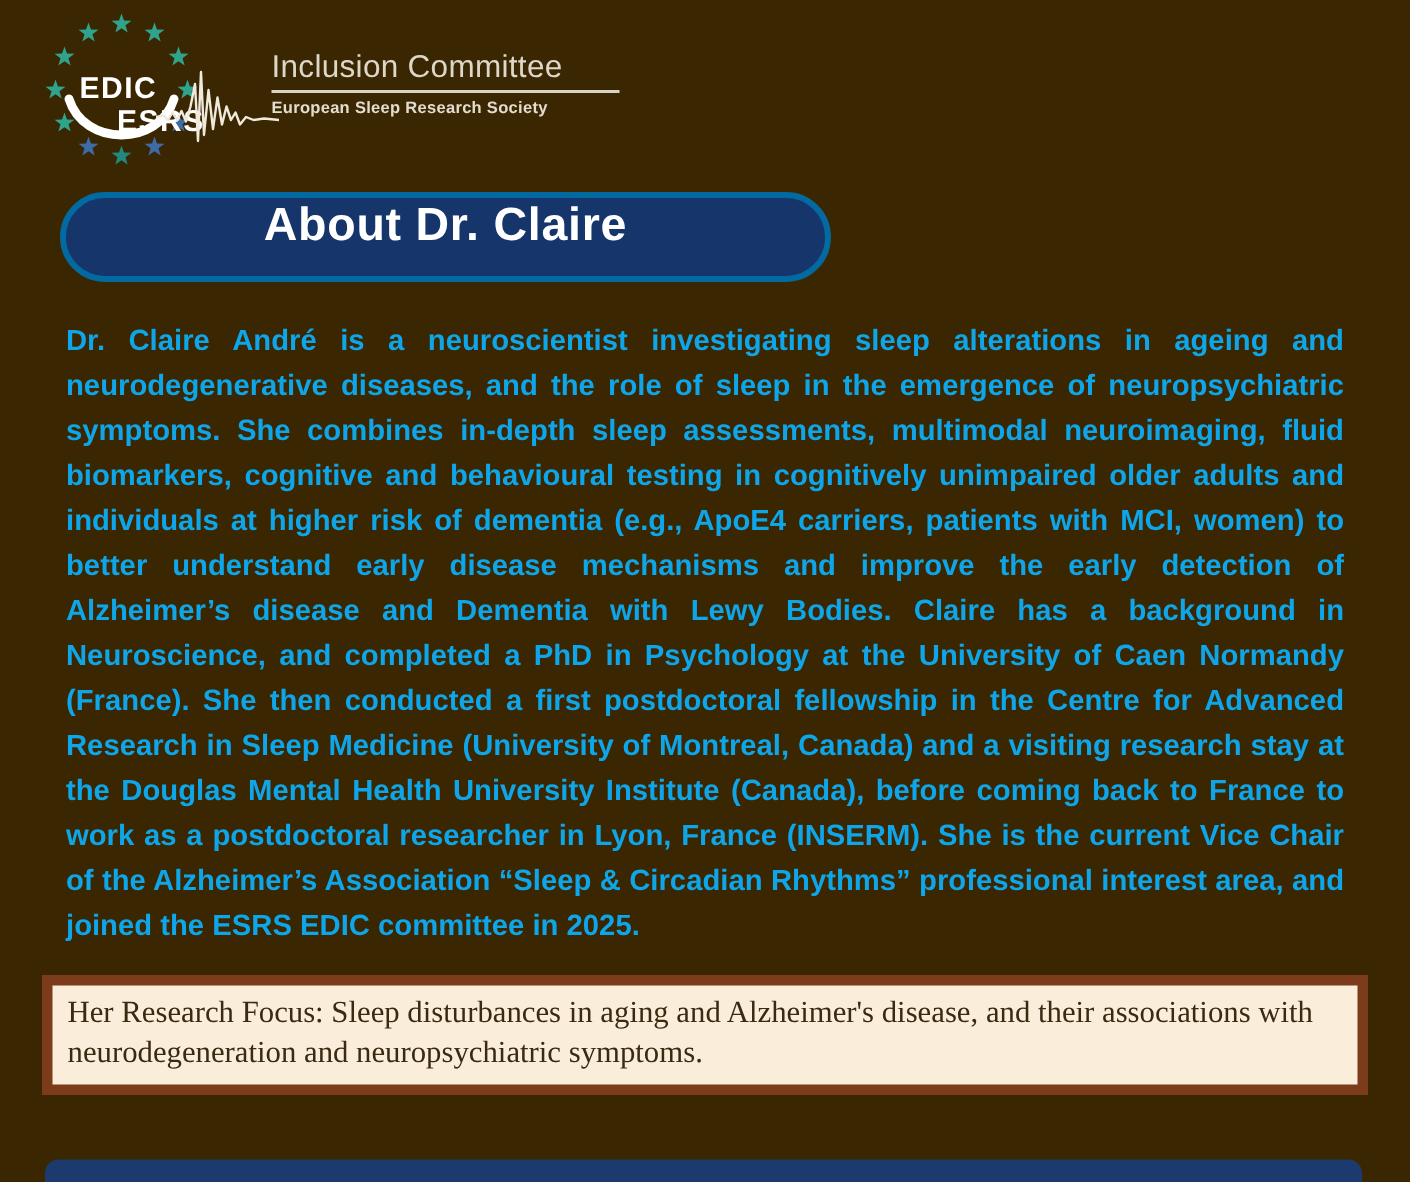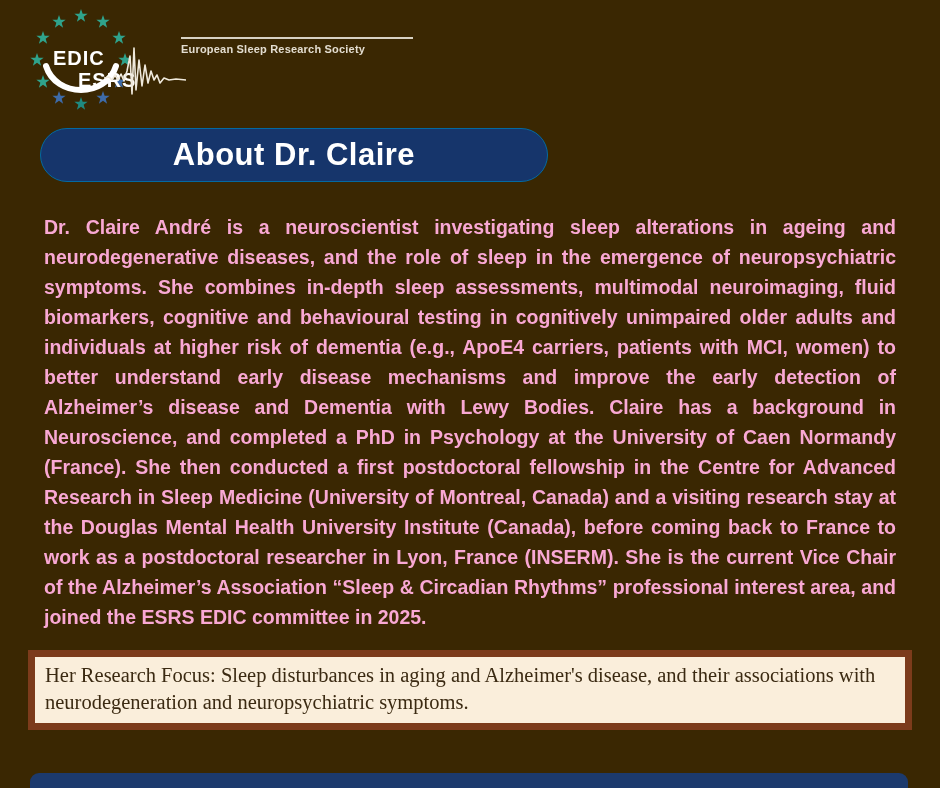--- a/index.html
+++ b/index.html
@@ -27,33 +27,33 @@
   }
   .society-line {
     font-size: 11px; font-weight: 700; color: #e3ddd0; letter-spacing: 0.2px;
   }
 
   
   .banner {
     position: absolute; left: 40px; top: 128px;
     width: 506px; height: 52px;
     background: #16356b;
-    border: 1px solid #0369a1;
+    border: 4px solid #0369a1;
     border-radius: 30px;
-    display: flex; align-items: center; justify-content: center;
+    display: flex; align-items: flex-start; justify-content: center;
   }
   .banner-title {
     color: #ffffff; font-size: 31px; font-weight: 700; letter-spacing: 0.5px;
   }
 
   
   .bio {
     position: absolute; left: 44px; top: 212px; width: 852px;
     margin: 0;
-    color: #f9a8d4;
+    color: #0ea5e9;
     font-size: 19.5px; line-height: 30px; font-weight: 700;
     text-align: justify;
   }
 
   
   .focus-box {
     position: absolute; left: 28px; top: 650px; width: 884px;
     box-sizing: border-box;
     background: #7c3b1b;
     padding: 7px;
@@ -102,20 +102,21 @@
       <path d="M 24,58 C 34,90 84,90 94,58" fill="none" stroke="#ffffff" stroke-width="6" stroke-linecap="round"></path>
       <text x="31" y="57" fill="#ffffff" font-family="Liberation Sans, sans-serif" font-size="20" font-weight="700" letter-spacing="1">EDIC</text>
       <text x="56" y="79" fill="#ffffff" font-family="Liberation Sans, sans-serif" font-size="20" font-weight="700" letter-spacing="1">ESRS</text>
     </svg>
 
     <svg class="waveform" viewBox="0 0 82 58" aria-hidden="true">
       <polyline points="0,36 5,35 8,38 11,33 14,38 17,32 20,39 23,29 26,14 28,52 30,6 32,48 35,18 38,44 41,23 44,41 47,29 50,38 53,33 56,41 60,36 65,38 72,37 82,38" fill="none" stroke="#efe9dc" stroke-width="1.6" stroke-linejoin="round" stroke-linecap="round"></polyline>
     </svg>
 
     <div class="header-text">
+      <div class="committee-line">Inclusion Committee</div>
       <div class="header-rule"></div>
       <div class="society-line">European Sleep Research Society</div>
     </div>
   </header>
 
   <div class="banner">
     <span class="banner-title">About Dr. Claire</span>
   </div>
 
   <p class="bio">Dr. Claire André is a neuroscientist investigating sleep alterations in ageing and neurodegenerative diseases, and the role of sleep in the emergence of neuropsychiatric symptoms. She combines in-depth sleep assessments, multimodal neuroimaging, fluid biomarkers, cognitive and behavioural testing in cognitively unimpaired older adults and individuals at higher risk of dementia (e.g., ApoE4 carriers, patients with MCI, women) to better understand early disease mechanisms and improve the early detection of Alzheimer’s disease and Dementia with Lewy Bodies. Claire has a background in Neuroscience, and completed a PhD in Psychology at the University of Caen Normandy (France). She then conducted a first postdoctoral fellowship in the Centre for Advanced Research in Sleep Medicine (University of Montreal, Canada) and a visiting research stay at the Douglas Mental Health University Institute (Canada), before coming back to France to work as a postdoctoral researcher in Lyon, France (INSERM). She is the current Vice Chair of the Alzheimer’s Association “Sleep &amp; Circadian Rhythms” professional interest area, and joined the ESRS EDIC committee in 2025.</p>

